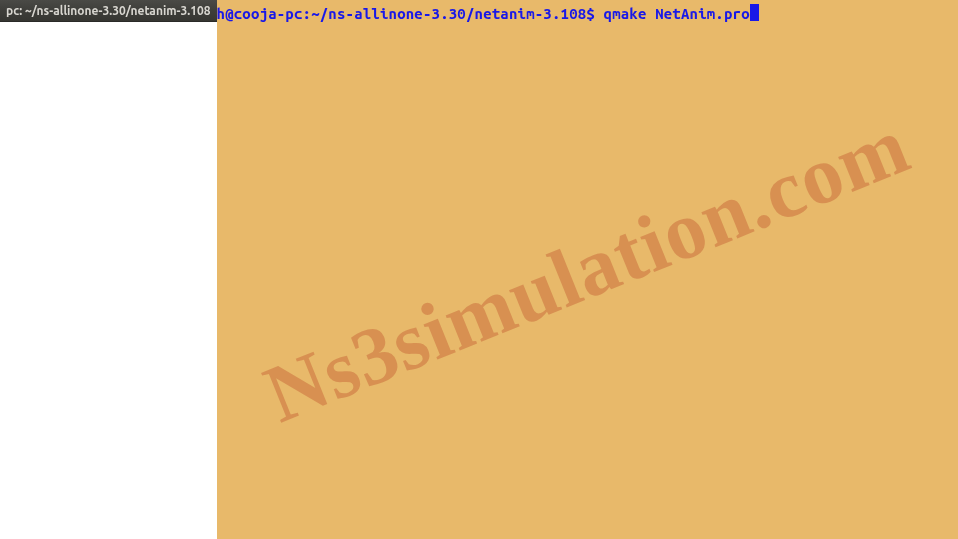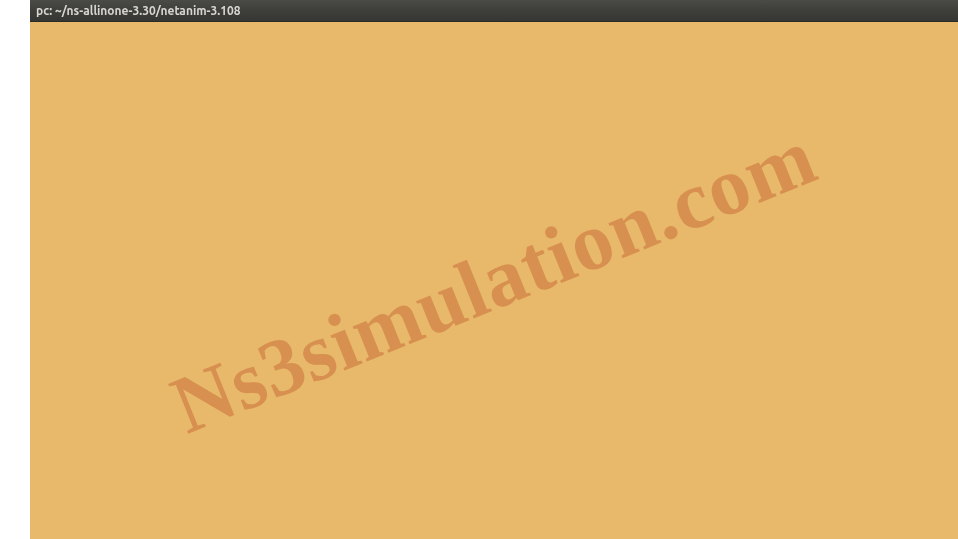--- a/index.html
+++ b/index.html
@@ -12,23 +12,22 @@
       width: 958px;
       height: 539px;
       overflow: hidden;
       font-family: "Ubuntu Mono", "DejaVu Sans Mono", "Liberation Mono", monospace;
     }
     
     .window {
       width: 100%;
       height: 100%;
       display: flex;
-      flex-direction: column;
+      flex-direction: row;
       position: relative;
-      padding-left: 30px;
     }
     
     .title-bar {
       height: 22px;
       background: linear-gradient(to bottom, #4a4a46 0%, #3e3e3a 50%, #363632 100%);
       color: #d8d6d0;
       font-family: "Ubuntu", "DejaVu Sans", sans-serif;
       font-size: 12px;
       font-weight: bold;
       display: flex;
@@ -89,17 +88,18 @@
 </head>
 <body>
 
 <div class="window">
 
   <div class="title-bar">
     <span>pc: ~/ns-allinone-3.30/netanim-3.108</span>
   </div>
 
   <div class="terminal">
+    <div class="prompt-line"><span class="prompt">h@cooja-pc:~/ns-allinone-3.30/netanim-3.108$ </span><span class="command">qmake NetAnim.pro</span><span class="cursor"></span></div>
 
     <div class="watermark">Ns3simulation.com</div>
   </div>
 
 </div>
 
 </body></html>

